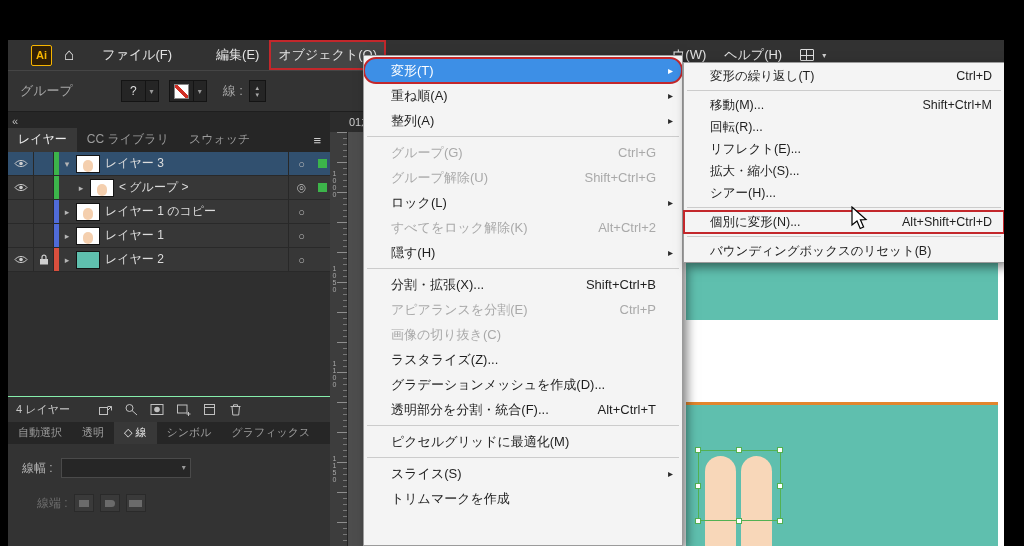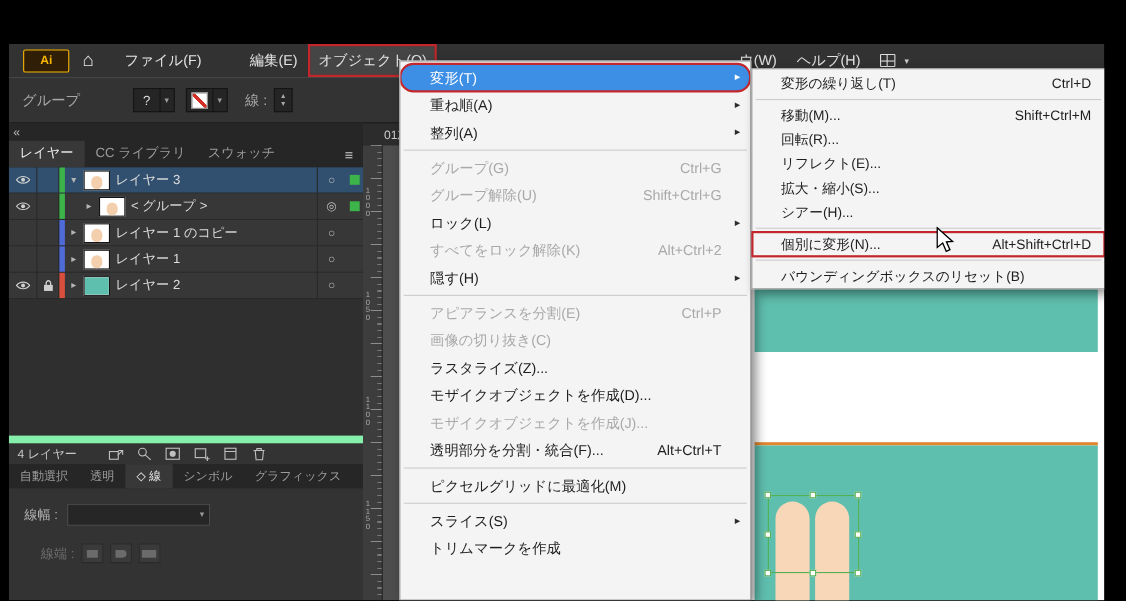--- a/index.html
+++ b/index.html
@@ -9,21 +9,21 @@
 
   
   .lb { position:absolute; background:#000; z-index:40; }
   .lb.top { left:0; top:0; width:1024px; height:40px; }
   .lb.left { left:0; top:0; width:8px; height:546px; }
   .lb.right { left:1004px; top:0; width:20px; height:546px; }
 
   
   .menubar { position:absolute; left:8px; top:40px; width:996px; height:30px; background:#323232;
              display:flex; align-items:center; color:#e3e3e3; font-size:13px; z-index:10; }
-  .ai-logo { width:42px; height:21px; margin-left:13px; background:#301f06; border:1px solid #f7b500;
+  .ai-logo { width:21px; height:21px; margin-left:23px; background:#301f06; border:1px solid #f7b500;
              color:#f7b500; font-weight:bold; font-size:11px; display:flex; align-items:center;
              justify-content:center; border-radius:2px; }
   .home { margin-left:12px; font-size:17px; color:#e9e9e9; }
   .mitem { white-space:nowrap; }
   .mi-file { margin-left:28px; } .mi-edit { margin-left:44px; }
   .mi-object { margin-left:12px; padding:4px 7px; background:#454545; outline:2px solid #c3272b; }
   .mbar-right { position:absolute; left:664px; top:0; height:30px; display:flex; align-items:center; gap:18px; }
   .ws-icon { width:14px; height:12px; border:1px solid #ddd; border-radius:1px;
              background:linear-gradient(#ddd,#ddd) 5px 0/1px 100% no-repeat,
                         linear-gradient(#ddd,#ddd) 0 5px/100% 1px no-repeat; }
@@ -89,21 +89,21 @@
   .c-thumb { width:24px; height:18px; background:#fff; border:1px solid #141414; margin:0 5px 0 1px;
              position:relative; overflow:hidden; flex:none; }
   .t-art { position:absolute; left:6px; top:4px; width:10px; height:12px; background:#f4cfae; border-radius:5px; }
   .t-teal { position:absolute; inset:0; background:#5fbfae; }
   .c-name { flex:1; white-space:nowrap; overflow:hidden; }
   .c-target { width:26px; align-self:stretch; border-left:1px solid #282828; display:flex;
               align-items:center; justify-content:center; color:#bdbdbd; font-size:11px; }
   .c-chip { width:16px; display:flex; align-items:center; justify-content:center; }
   .chipsq { width:9px; height:9px; background:#3cb44a; }
   .lfooter { position:absolute; left:0; bottom:0; width:100%; height:26px; background:#333;
-             border-top:7px solid #86efac; display:flex; align-items:center; font-size:11px; color:#c6c6c6; }
+             border-top:1px solid #86efac; display:flex; align-items:center; font-size:11px; color:#c6c6c6; }
   .lf-count { margin-left:8px; white-space:nowrap; }
   .licons { margin-left:28px; display:flex; gap:11px; align-items:center; }
   .licons svg { display:block; }
 
   
   .lower { position:absolute; left:8px; top:422px; width:322px; height:124px; background:#333; z-index:2;
            font-size:12px; }
   .lower .ptabs { font-size:11px; }
   .lp-row1 { display:flex; align-items:center; margin:14px 0 0 14px; color:#b5b5b5; }
   .combo2 { width:130px; height:20px; margin-left:8px; background:#262626; border:1px solid #4a4a4a;
@@ -385,35 +385,36 @@
     </div>
     <div class="mi dis">
       <span class="lbl">すべてをロック解除(K)</span>
       <span class="sc">Alt+Ctrl+2</span>
     </div>
     <div class="mi">
       <span class="lbl">隠す(H)</span>
       <span class="sub">▸</span>
     </div>
     <div class="msep"></div>
+    <div class="mi">
+      <span class="lbl">分割・拡張(X)...</span>
+      <span class="sc">Shift+Ctrl+B</span>
+    </div>
     <div class="mi dis">
       <span class="lbl">アピアランスを分割(E)</span>
       <span class="sc">Ctrl+P</span>
     </div>
     <div class="mi dis">
       <span class="lbl">画像の切り抜き(C)</span>
     </div>
     <div class="mi">
       <span class="lbl">ラスタライズ(Z)...</span>
     </div>
     <div class="mi">
-      <span class="lbl">モザイクオブジェクトを作成(D)...</span>
-    </div>
-    <div class="mi dis">
-      <span class="lbl">モザイクオブジェクトを作成(J)...</span>
+      <span class="lbl">グラデーションメッシュを作成(D)...</span>
     </div>
     <div class="mi">
       <span class="lbl">透明部分を分割・統合(F)...</span>
       <span class="sc">Alt+Ctrl+T</span>
     </div>
     <div class="msep"></div>
     <div class="mi">
       <span class="lbl">ピクセルグリッドに最適化(M)</span>
     </div>
     <div class="msep"></div>

